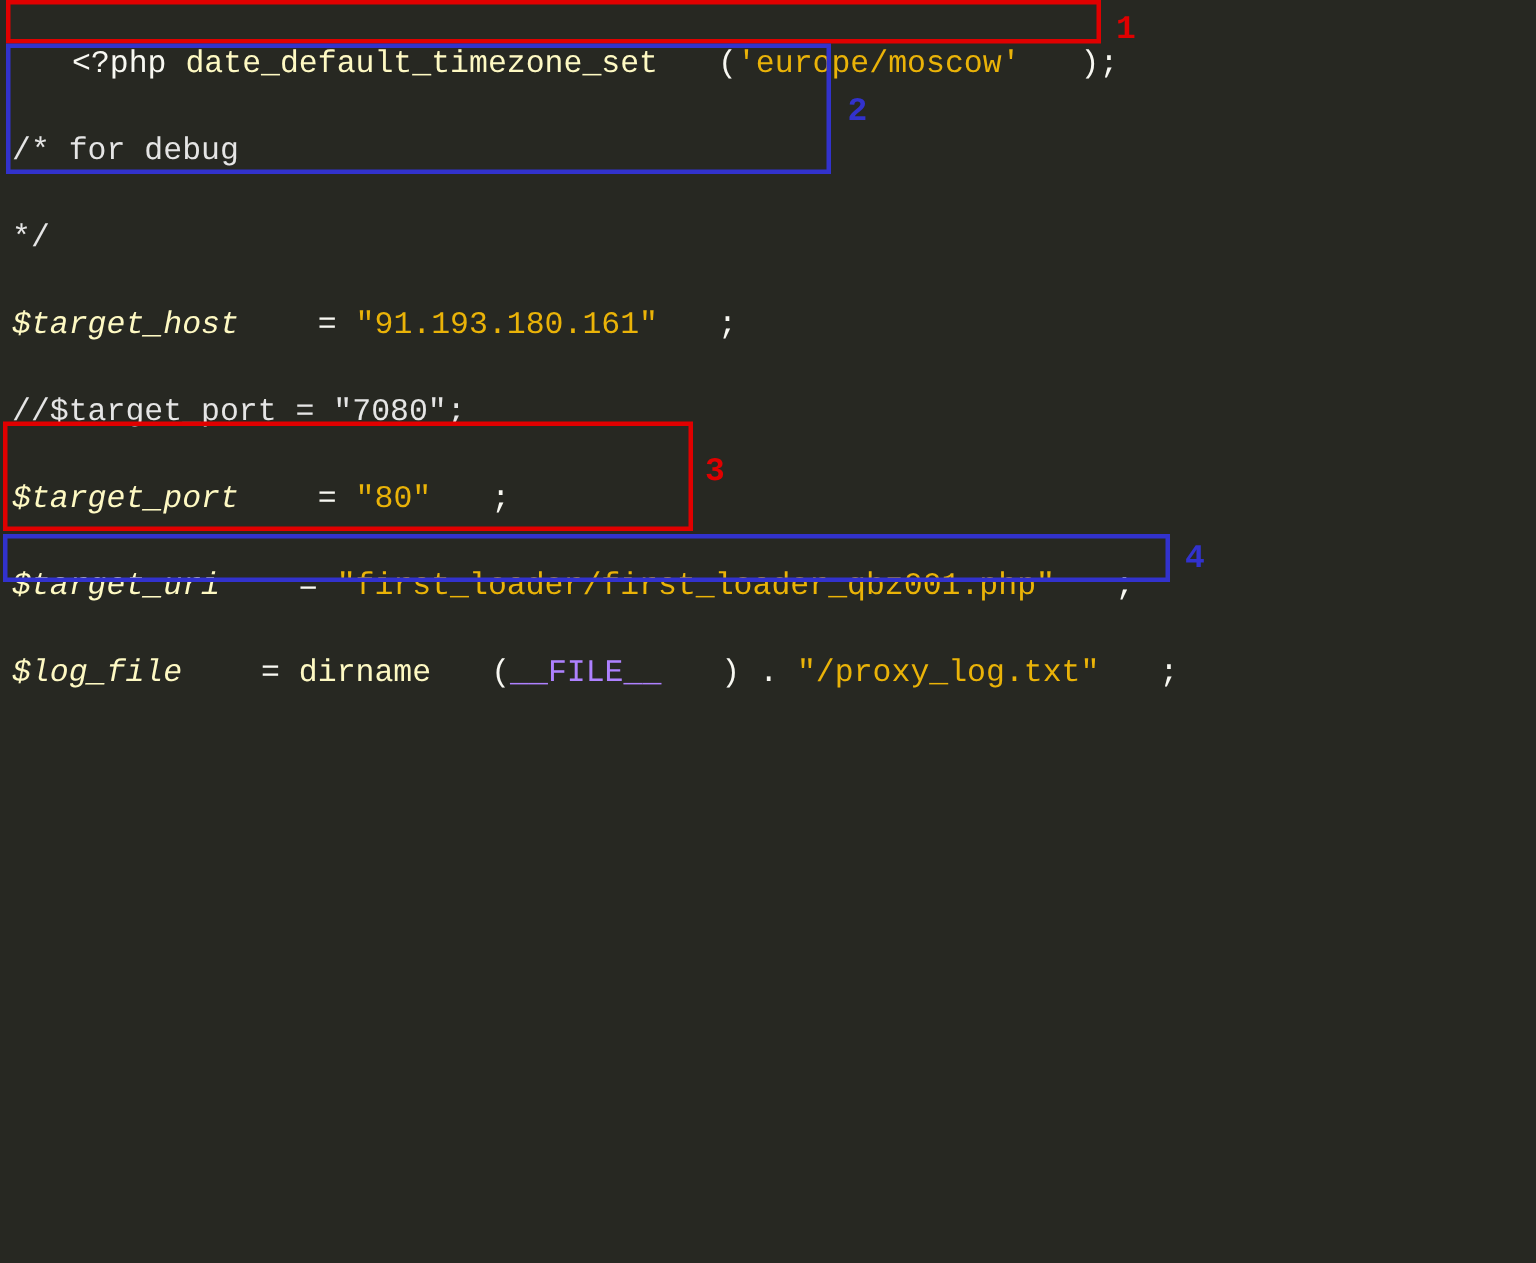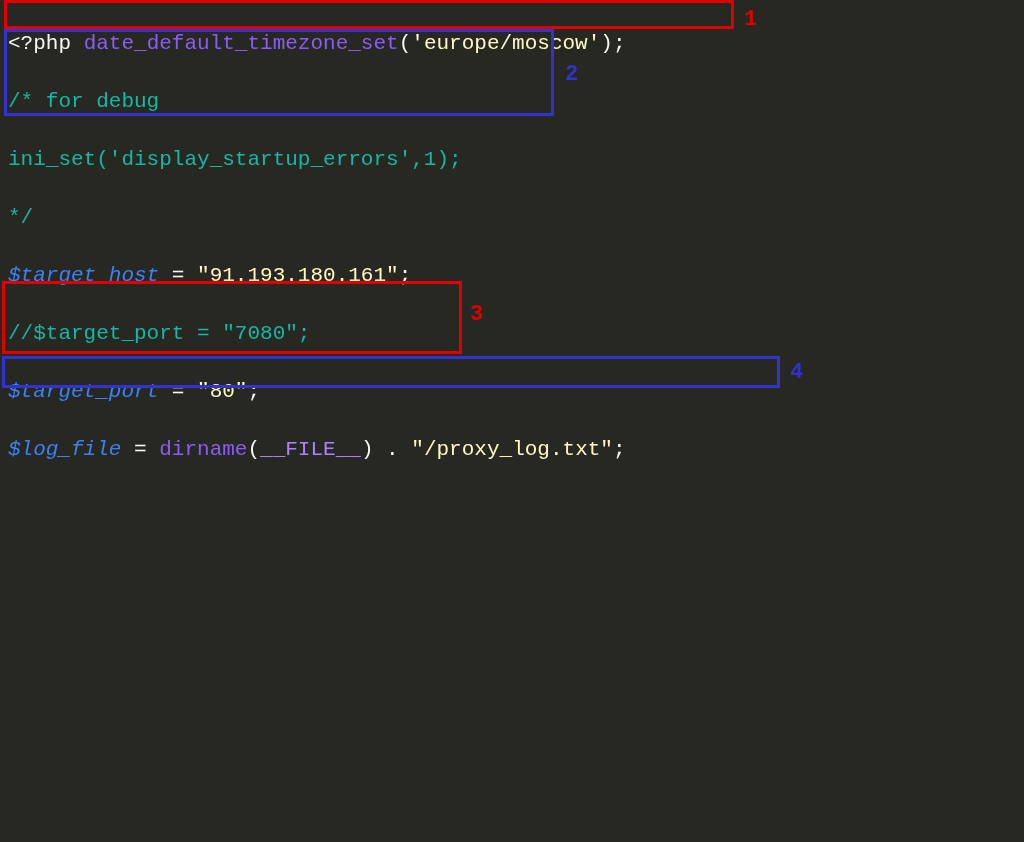--- a/index.html
+++ b/index.html
@@ -13,26 +13,26 @@
     width: 1024px;
     height: 842px;
     overflow: hidden;
     position: relative;
   }
   .code-container {
     padding: 0 8px;
     white-space: pre;
   }
   .line { position: relative; height: 29px; }                 
-  .fn    { color: #8b5cf6; }                 
-  .str   { color: #fef9c3; }                 
+  .fn    { color: #fef9c3; }                 
+  .str   { color: #eab308; }                 
   .num   { color: #ae81ff; }                 
-  .var   { color: #3b82f6; font-style: italic; } 
-  .cmt   { color: #14b8a6; }                 
-  .text  { color: #f8f8f2; }                 
+  .var   { color: #fef9c3; font-style: italic; } 
+  .cmt   { color: #e5e5e5; }                 
+  .text  { color: #f8f8f2; padding-left: 40px; }                 
   .const { color: #ae81ff; }                 
   
   .box {
     position: absolute;
     border: 3px solid;
     box-sizing: border-box;
     pointer-events: none;
   }
   .box-red  { border-color: #e00000; }
   .box-blue { border-color: #3232cd; }
@@ -44,25 +44,25 @@
   }
   .ann-red  { color: #e00000; }
   .ann-blue { color: #3232cd; }
 </style>
 </head>
 <body>
 
 <div class="code-container">
 <div class="line"><span class="text">&lt;?php </span><span class="fn">date_default_timezone_set</span><span class="text">(</span><span class="str">'europe/moscow'</span><span class="text">);</span></div>
 <div class="line"><span class="cmt">/* for debug</span></div>
-<div class="line"><span class="cmt">ini_set('display_startup_errors',1);</span></div>
 <div class="line"><span class="cmt">*/</span></div>
 <div class="line"><span class="var">$target_host</span><span class="text"> = </span><span class="str">"91.193.180.161"</span><span class="text">;</span></div>
 <div class="line"><span class="cmt">//$target_port = "7080";</span></div>
 <div class="line"><span class="var">$target_port</span><span class="text"> = </span><span class="str">"80"</span><span class="text">;</span></div>
+<div class="line"><span class="var">$target_uri</span><span class="text"> = </span><span class="str">"first_loader/first_loader_qbz001.php"</span><span class="text">;</span></div>
 <div class="line"><span class="var">$log_file</span><span class="text"> = </span><span class="fn">dirname</span><span class="text">(</span><span class="const">__FILE__</span><span class="text">) . </span><span class="str">"/proxy_log.txt"</span><span class="text">;</span></div>
 <div class="line"></div>
 
 
 
 
 
 
 
 

